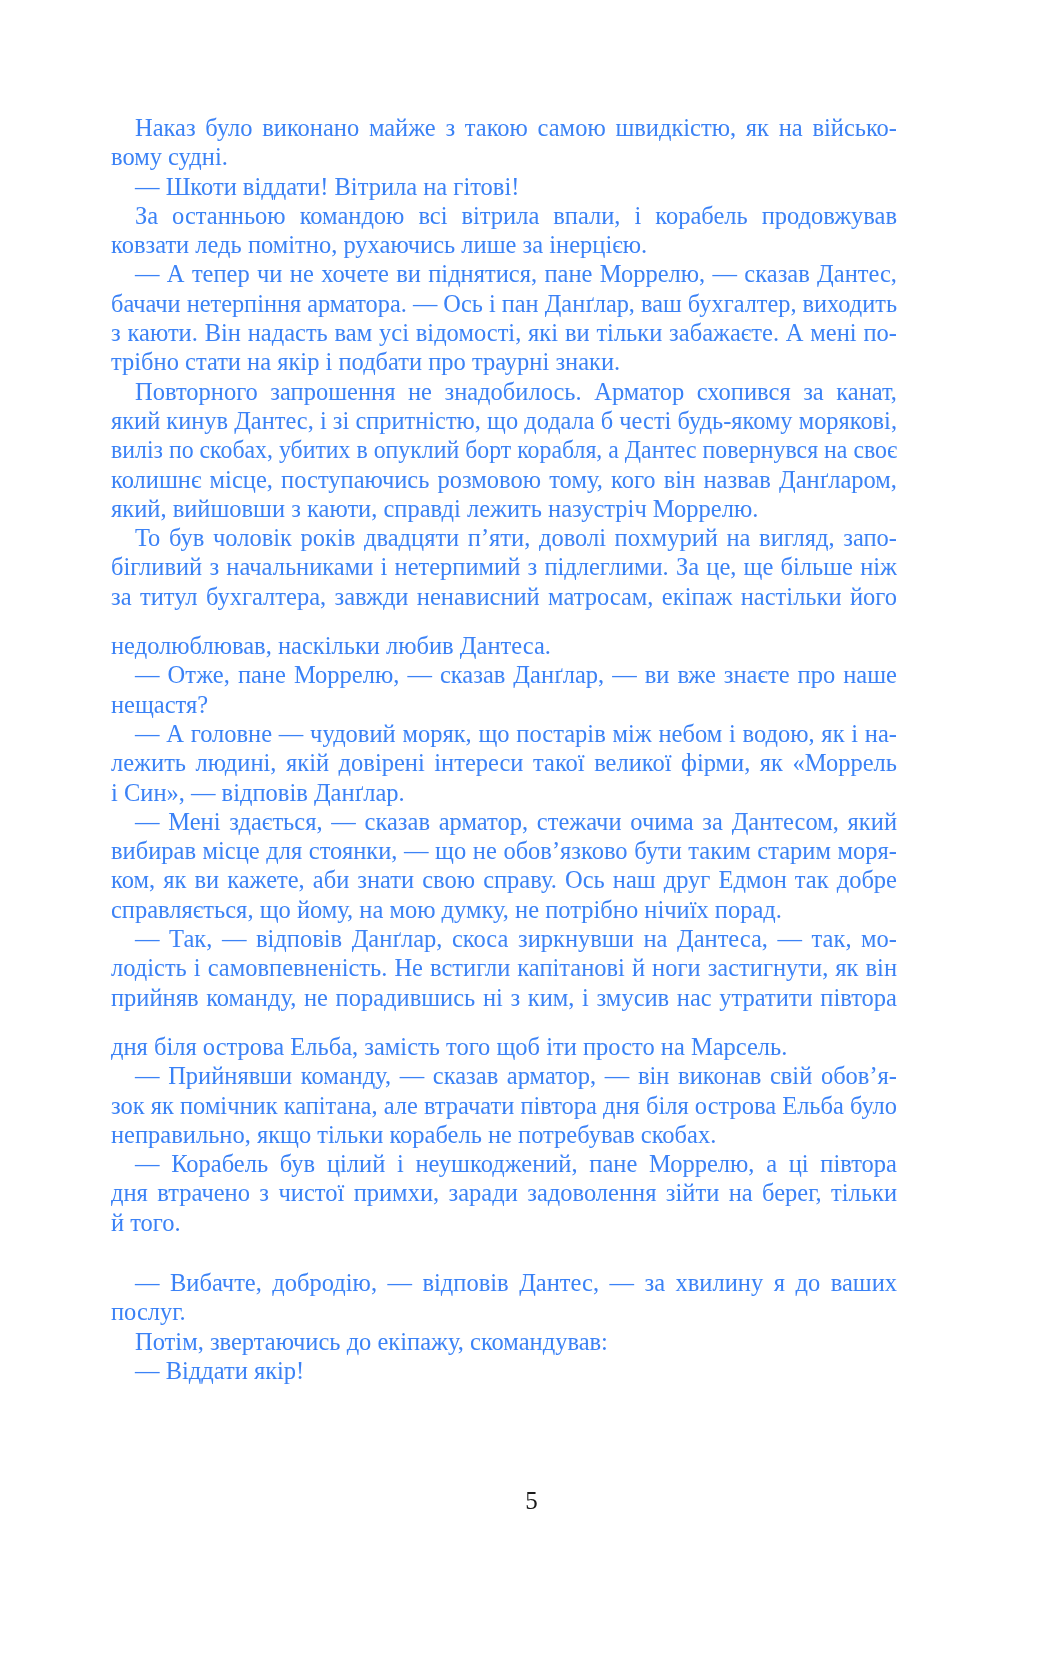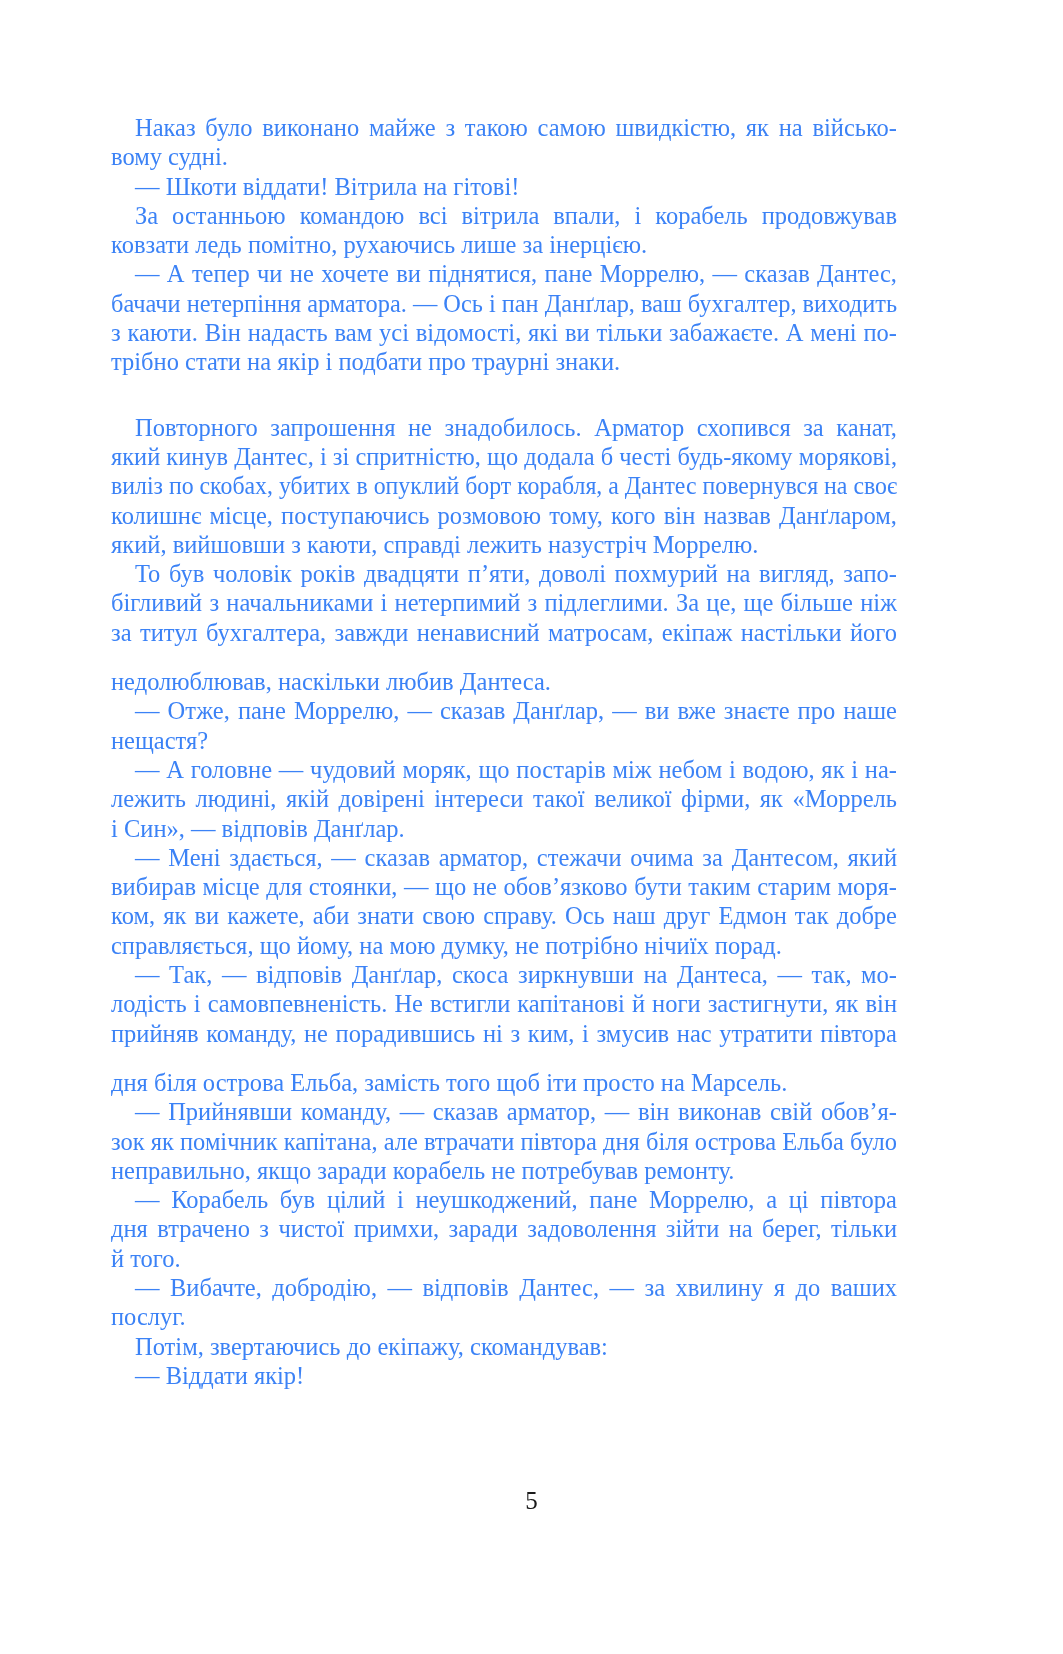--- a/index.html
+++ b/index.html
@@ -38,21 +38,21 @@
       <span class="line first" style="width: 786px; display: block; box-sizing: border-box;">За останньою командою всі вітрила впали, і корабель продовжував</span>
       <span class="line last" style="width: 786px; display: block; box-sizing: border-box; text-align-last: left;">ковзати ледь помітно, рухаючись лише за інерцією.</span>
     </div>
     <div class="para">
       <span class="line first" style="width: 786px; display: block; box-sizing: border-box;">— А тепер чи не хочете ви піднятися, пане Моррелю, — сказав Дантес,</span>
       <span class="line" style="width: 791px; display: block; transform: scaleX(0.993679); box-sizing: border-box;">бачачи нетерпіння арматора. — Ось і пан Данґлар, ваш бухгалтер, виходить</span>
       <span class="line" style="width: 786px; display: block; box-sizing: border-box;">з каюти. Він надасть вам усі відомості, які ви тільки забажаєте. А мені по-</span>
       <span class="line last" style="width: 786px; display: block; box-sizing: border-box; text-align-last: left;">трібно стати на якір і подбати про траурні знаки.</span>
     </div>
     <div class="para">
-      <span class="line first" style="width: 786px; display: block; box-sizing: border-box; margin-top: 36px;">Повторного запрошення не знадобилось. Арматор схопився за канат,</span>
+      <span class="line first" style="width: 786px; display: block; box-sizing: border-box;">Повторного запрошення не знадобилось. Арматор схопився за канат,</span>
       <span class="line" style="width: 789px; display: block; transform: scaleX(0.996198); box-sizing: border-box;">який кинув Дантес, і зі спритністю, що додала б честі будь-якому морякові,</span>
       <span class="line" style="width: 808px; display: block; transform: scaleX(0.972772); box-sizing: border-box;">виліз по скобах, убитих в опуклий борт корабля, а Дантес повернувся на своє</span>
       <span class="line" style="width: 786px; display: block; box-sizing: border-box;">колишнє місце, поступаючись розмовою тому, кого він назвав Данґларом,</span>
       <span class="line last" style="width: 786px; display: block; box-sizing: border-box; text-align-last: left;">який, вийшовши з каюти, справді лежить назустріч Моррелю.</span>
     </div>
     <div class="para">
       <span class="line first" style="width: 786px; display: block; box-sizing: border-box;">То був чоловік років двадцяти п’яти, доволі похмурий на вигляд, запо-</span>
       <span class="line" style="width: 786px; display: block; box-sizing: border-box;">бігливий з начальниками і нетерпимий з підлеглими. За це, ще більше ніж</span>
       <span class="line" style="width: 786px; display: block; box-sizing: border-box;">за титул бухгалтера, завжди ненависний матросам, екіпаж настільки його</span>
       <span class="line last" style="width: 786px; display: block; box-sizing: border-box; text-align-last: left; margin-top: 20px;">недолюблював, наскільки любив Дантеса.</span>
@@ -74,29 +74,29 @@
     </div>
     <div class="para">
       <span class="line first" style="width: 786px; display: block; box-sizing: border-box;">— Так, — відповів Данґлар, скоса зиркнувши на Дантеса, — так, мо-</span>
       <span class="line" style="width: 786px; display: block; box-sizing: border-box;">лодість і самовпевненість. Не встигли капітанові й ноги застигнути, як він</span>
       <span class="line" style="width: 786px; display: block; box-sizing: border-box;">прийняв команду, не порадившись ні з ким, і змусив нас утратити півтора</span>
       <span class="line last" style="width: 786px; display: block; box-sizing: border-box; text-align-last: left; margin-top: 20px;">дня біля острова Ельба, замість того щоб іти просто на Марсель.</span>
     </div>
     <div class="para">
       <span class="line first" style="width: 786px; display: block; box-sizing: border-box;">— Прийнявши команду, — сказав арматор, — він виконав свій обов’я-</span>
       <span class="line" style="width: 787px; display: block; transform: scaleX(0.998729); box-sizing: border-box;">зок як помічник капітана, але втрачати півтора дня біля острова Ельба було</span>
-      <span class="line last" style="width: 786px; display: block; box-sizing: border-box; text-align-last: left;">неправильно, якщо заради корабель не потребував ремонту.</span>
+      <span class="line last" style="width: 786px; display: block; box-sizing: border-box; text-align-last: left;">неправильно, якщо тільки корабель не потребував скобах.</span>
     </div>
     <div class="para">
       <span class="line first" style="width: 786px; display: block; box-sizing: border-box;">— Корабель був цілий і неушкоджений, пане Моррелю, а ці півтора</span>
       <span class="line" style="width: 786px; display: block; box-sizing: border-box;">дня втрачено з чистої примхи, заради задоволення зійти на берег, тільки</span>
       <span class="line last" style="width: 786px; display: block; box-sizing: border-box; text-align-last: left;">й того.</span>
     </div>
     <div class="para">
-      <span class="line first" style="width: 786px; display: block; box-sizing: border-box;">— Вибачте, добродію, — відповів Дантес, — за хвилину я до ваших</span>
+      <span class="line first" style="width: 786px; display: block; box-sizing: border-box; margin-top: 31px;">— Вибачте, добродію, — відповів Дантес, — за хвилину я до ваших</span>
       <span class="line last" style="width: 786px; display: block; box-sizing: border-box; text-align-last: left;">послуг.</span>
     </div>
     <div class="para">
       <span class="line first last" style="width: 786px; display: block; box-sizing: border-box; text-align-last: left;">Потім, звертаючись до екіпажу, скомандував:</span>
     </div>
     <div class="para">
       <span class="line first last" style="width: 786px; display: block; box-sizing: border-box; text-align-last: left;">— Віддати якір!</span>
     </div>
   </div>
 <div class="page-number">5</div>

